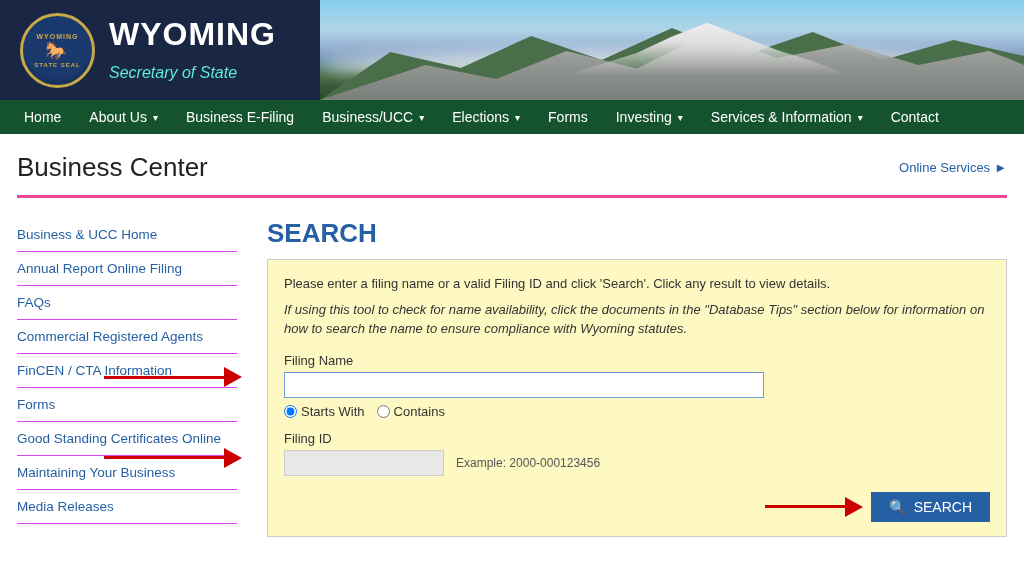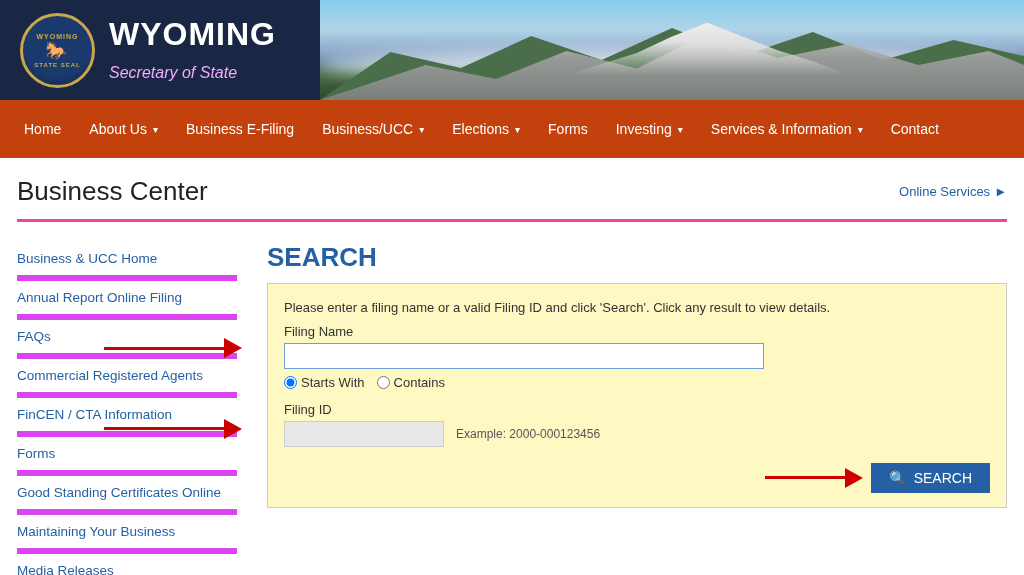--- a/index.html
+++ b/index.html
@@ -46,21 +46,21 @@
     .header-title h1 {
       font-size: 32px;
       font-weight: 900;
       letter-spacing: 1px;
       line-height: 1;
       color: #fff;
     }
     .header-title p {
       font-size: 16px;
       font-style: italic;
-      color: #f0abfc;
+      color: #5eead4;
       margin-top: 14px;
     }
     .header-mountain {
       flex: 1;
       height: 100%;
       position: relative;
       overflow: hidden;
     }
     .mountain-bg {
       width: 100%;
@@ -102,22 +102,22 @@
       left: 0;
       width: 100%;
       height: 30px;
       background: rgba(255,255,255,0.7);
       border-radius: 50%;
       filter: blur(8px);
     }
 
     
     .nav {
-      background: #c2410c;
-      height: 58px;
+      background: #14532d;
+      height: 34px;
     }
     .nav ul {
       display: flex;
       list-style: none;
       height: 100%;
       align-items: center;
       padding: 0 10px;
     }
     .nav ul li a {
       color: #fff;
@@ -173,21 +173,21 @@
 
     
     .sidebar {
       width: 220px;
       flex-shrink: 0;
     }
     .sidebar ul {
       list-style: none;
     }
     .sidebar ul li {
-      border-bottom: 6px solid #d946ef;
+      border-bottom: 1px solid #d946ef;
     }
     .sidebar ul li a {
       display: block;
       color: #2660a4;
       text-decoration: none;
       padding: 9px 0;
       font-size: 13.5px;
     }
 
     
@@ -416,20 +416,21 @@
           </a>
         </li>
       </ul>
     </aside>
 
     <main class="main-content">
       <h2 class="search-heading">SEARCH</h2>
 
       <div class="search-box">
         <p class="search-description">Please enter a filing name or a valid Filing ID and click 'Search'. Click any result to view details.</p>
+        <p class="search-description-italic">If using this tool to check for name availability, click the documents in the "Database Tips" section below for information on how to search the name to ensure compliance with Wyoming statutes.</p>
 
         <div class="form-group">
           <label class="form-label">Filing Name</label>
           
           <div style="position:relative; display:inline-block; width:100%;">
             
             <div style="position:absolute; left:-180px; top:-5px; color:#cc0000; font-size:24px; font-weight:bold; display:flex; align-items:center; gap:0;">
               <div style="width:120px; height:3px; background:#cc0000; margin-top:1px;"></div>
               <div style="width:0; height:0; border-top:10px solid transparent; border-bottom:10px solid transparent; border-left:18px solid #cc0000;"></div>
             </div>

